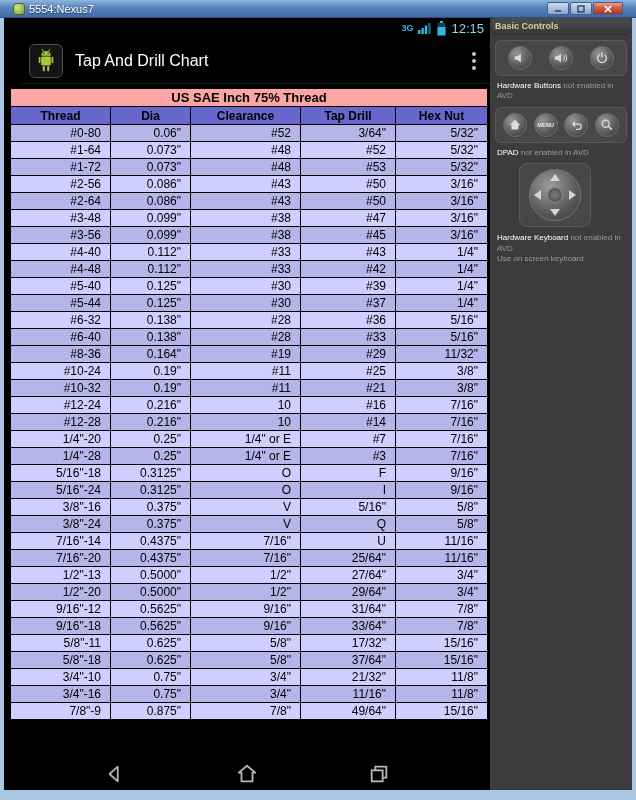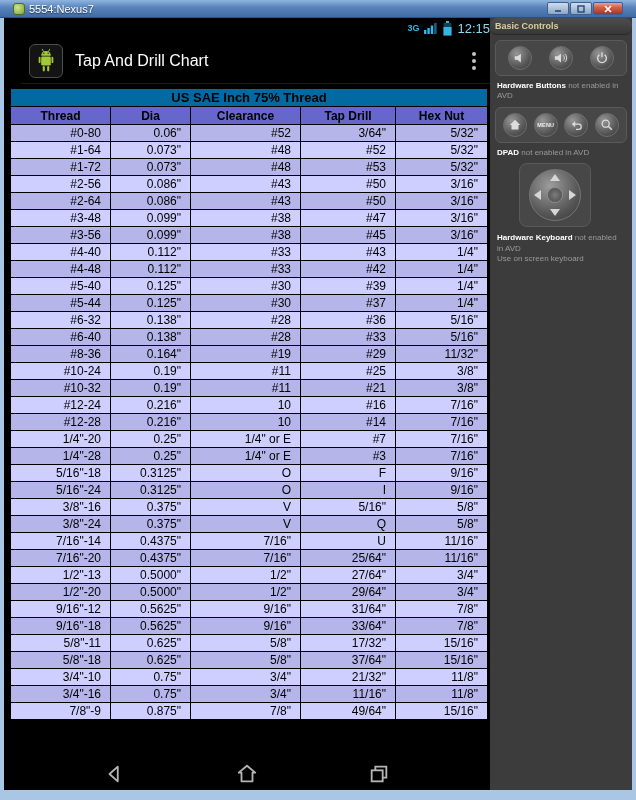--- a/index.html
+++ b/index.html
@@ -33,21 +33,21 @@
   }
   .wbtn.close { width: 30px; background: linear-gradient(#f2a090, #d2604a 40%, #a93621); }
 
   .main { height: 772px; display: flex; padding: 0 4px; }
 
   
   .device { width: 486px; background: #000; display: flex; flex-direction: column; }
 
   .statusbar {
     height: 20px; display: flex; justify-content: flex-end; align-items: center;
-    gap: 5px; background: #000;
+    gap: 5px; padding-right: 6px; background: #000;
   }
   .net-label { color: #33b5e5; font-size: 9px; font-weight: bold; }
   .clock { color: #8fd6ef; font-size: 13px; }
 
   .actionbar {
     height: 46px; background: #000; display: flex; align-items: center;
     gap: 12px; padding: 0 8px; border-bottom: 1px solid #1c1c1c; margin-left: 17px;
   }
   .app-icon {
     width: 34px; height: 34px; border-radius: 6px;
@@ -59,21 +59,21 @@
   .overflow i { width: 4px; height: 4px; border-radius: 50%; background: #c5c5c5; }
 
   .content { height: 674px; overflow: hidden; background: #000; }
 
   table.drill {
     width: 477px; margin: 4px 3px 0 6px;
     border-collapse: collapse; table-layout: fixed;
     font-size: 12px; color: #000;
   }
   table.drill th, table.drill td { border: 1px solid #000; }
-  .tbl-title { background: #0369a1; font-weight: bold; font-size: 13px; text-align: center; height: 18px; }
+  .tbl-title { background: #fca5a5; font-weight: bold; font-size: 13px; text-align: center; height: 18px; }
   .col-head th { background: #6666cc; font-weight: bold; font-size: 12px; text-align: center; height: 18px; }
   table.drill td { text-align: right; padding-right: 9px; height: 17px; }
   tr.row-a td { background: #b5b5ea; }
   tr.row-b td { background: #ceceff; }
 
   .navbar {
     height: 32px; background: #000;
     display: flex; align-items: center; justify-content: center; gap: 92px;
   }
   .navbtn { display: grid; place-items: center; width: 40px; height: 28px; }
@@ -92,21 +92,21 @@
     padding: 5px 4px; margin-bottom: 5px;
   }
   .cbtn {
     width: 24px; height: 24px; border-radius: 50%;
     background: radial-gradient(circle at 35% 30%, #969696, #535353 65%, #3a3a3a);
     border: 1px solid #6e6e6e;
     display: grid; place-items: center;
   }
   .menu-txt { font-size: 5.5px; font-weight: bold; color: #eee; letter-spacing: 0.2px; }
   .note { margin: 2px 2px 5px; line-height: 1.3; }
-  .note b { color: #fff; font-weight: bold; margin-top: 12px; }
+  .note b { color: #fff; font-weight: normal; margin-top: 12px; }
   .note span { color: #9a9a9a; }
   .dpad-plate {
     width: 72px; height: 64px; margin: 2px 0 6px 24px;
     background: #474747; border: 1px solid #5a5a5a; border-radius: 8px;
     display: grid; place-items: center;
   }
   .dpad {
     width: 52px; height: 52px; border-radius: 50%; position: relative;
     background: radial-gradient(circle at 40% 32%, #9d9d9d, #565656 62%, #353535);
     border: 1px solid #757575;

